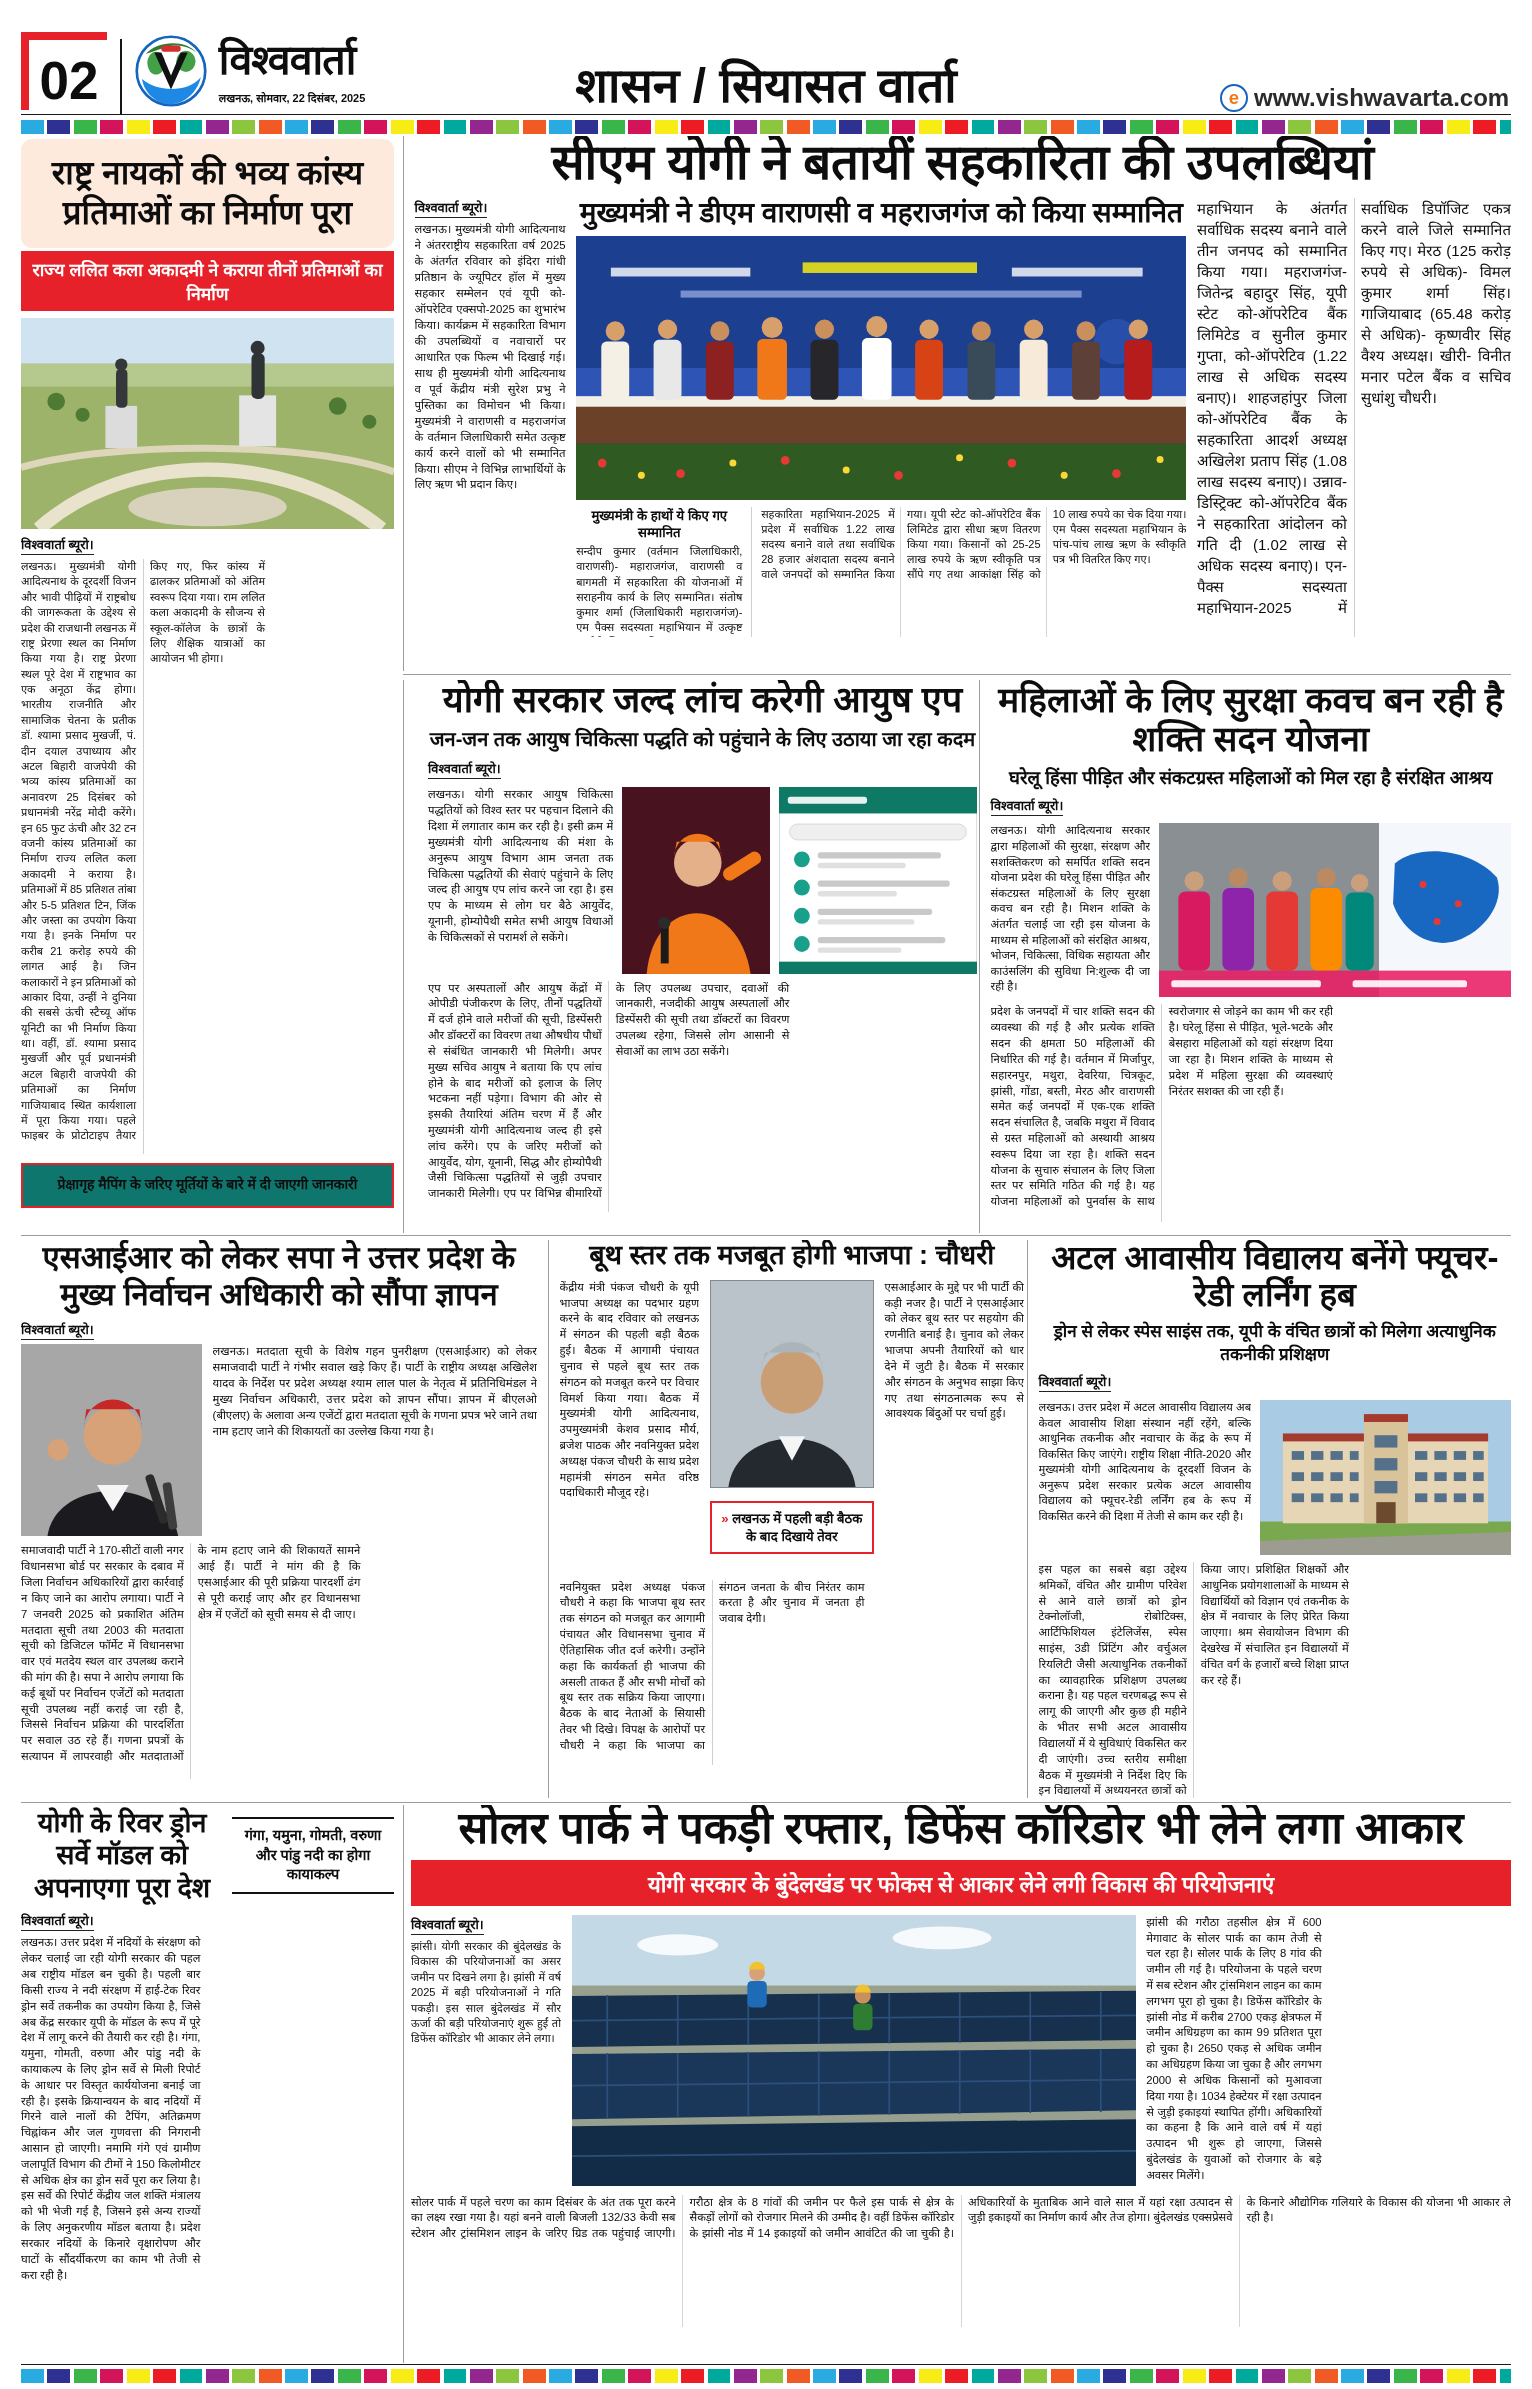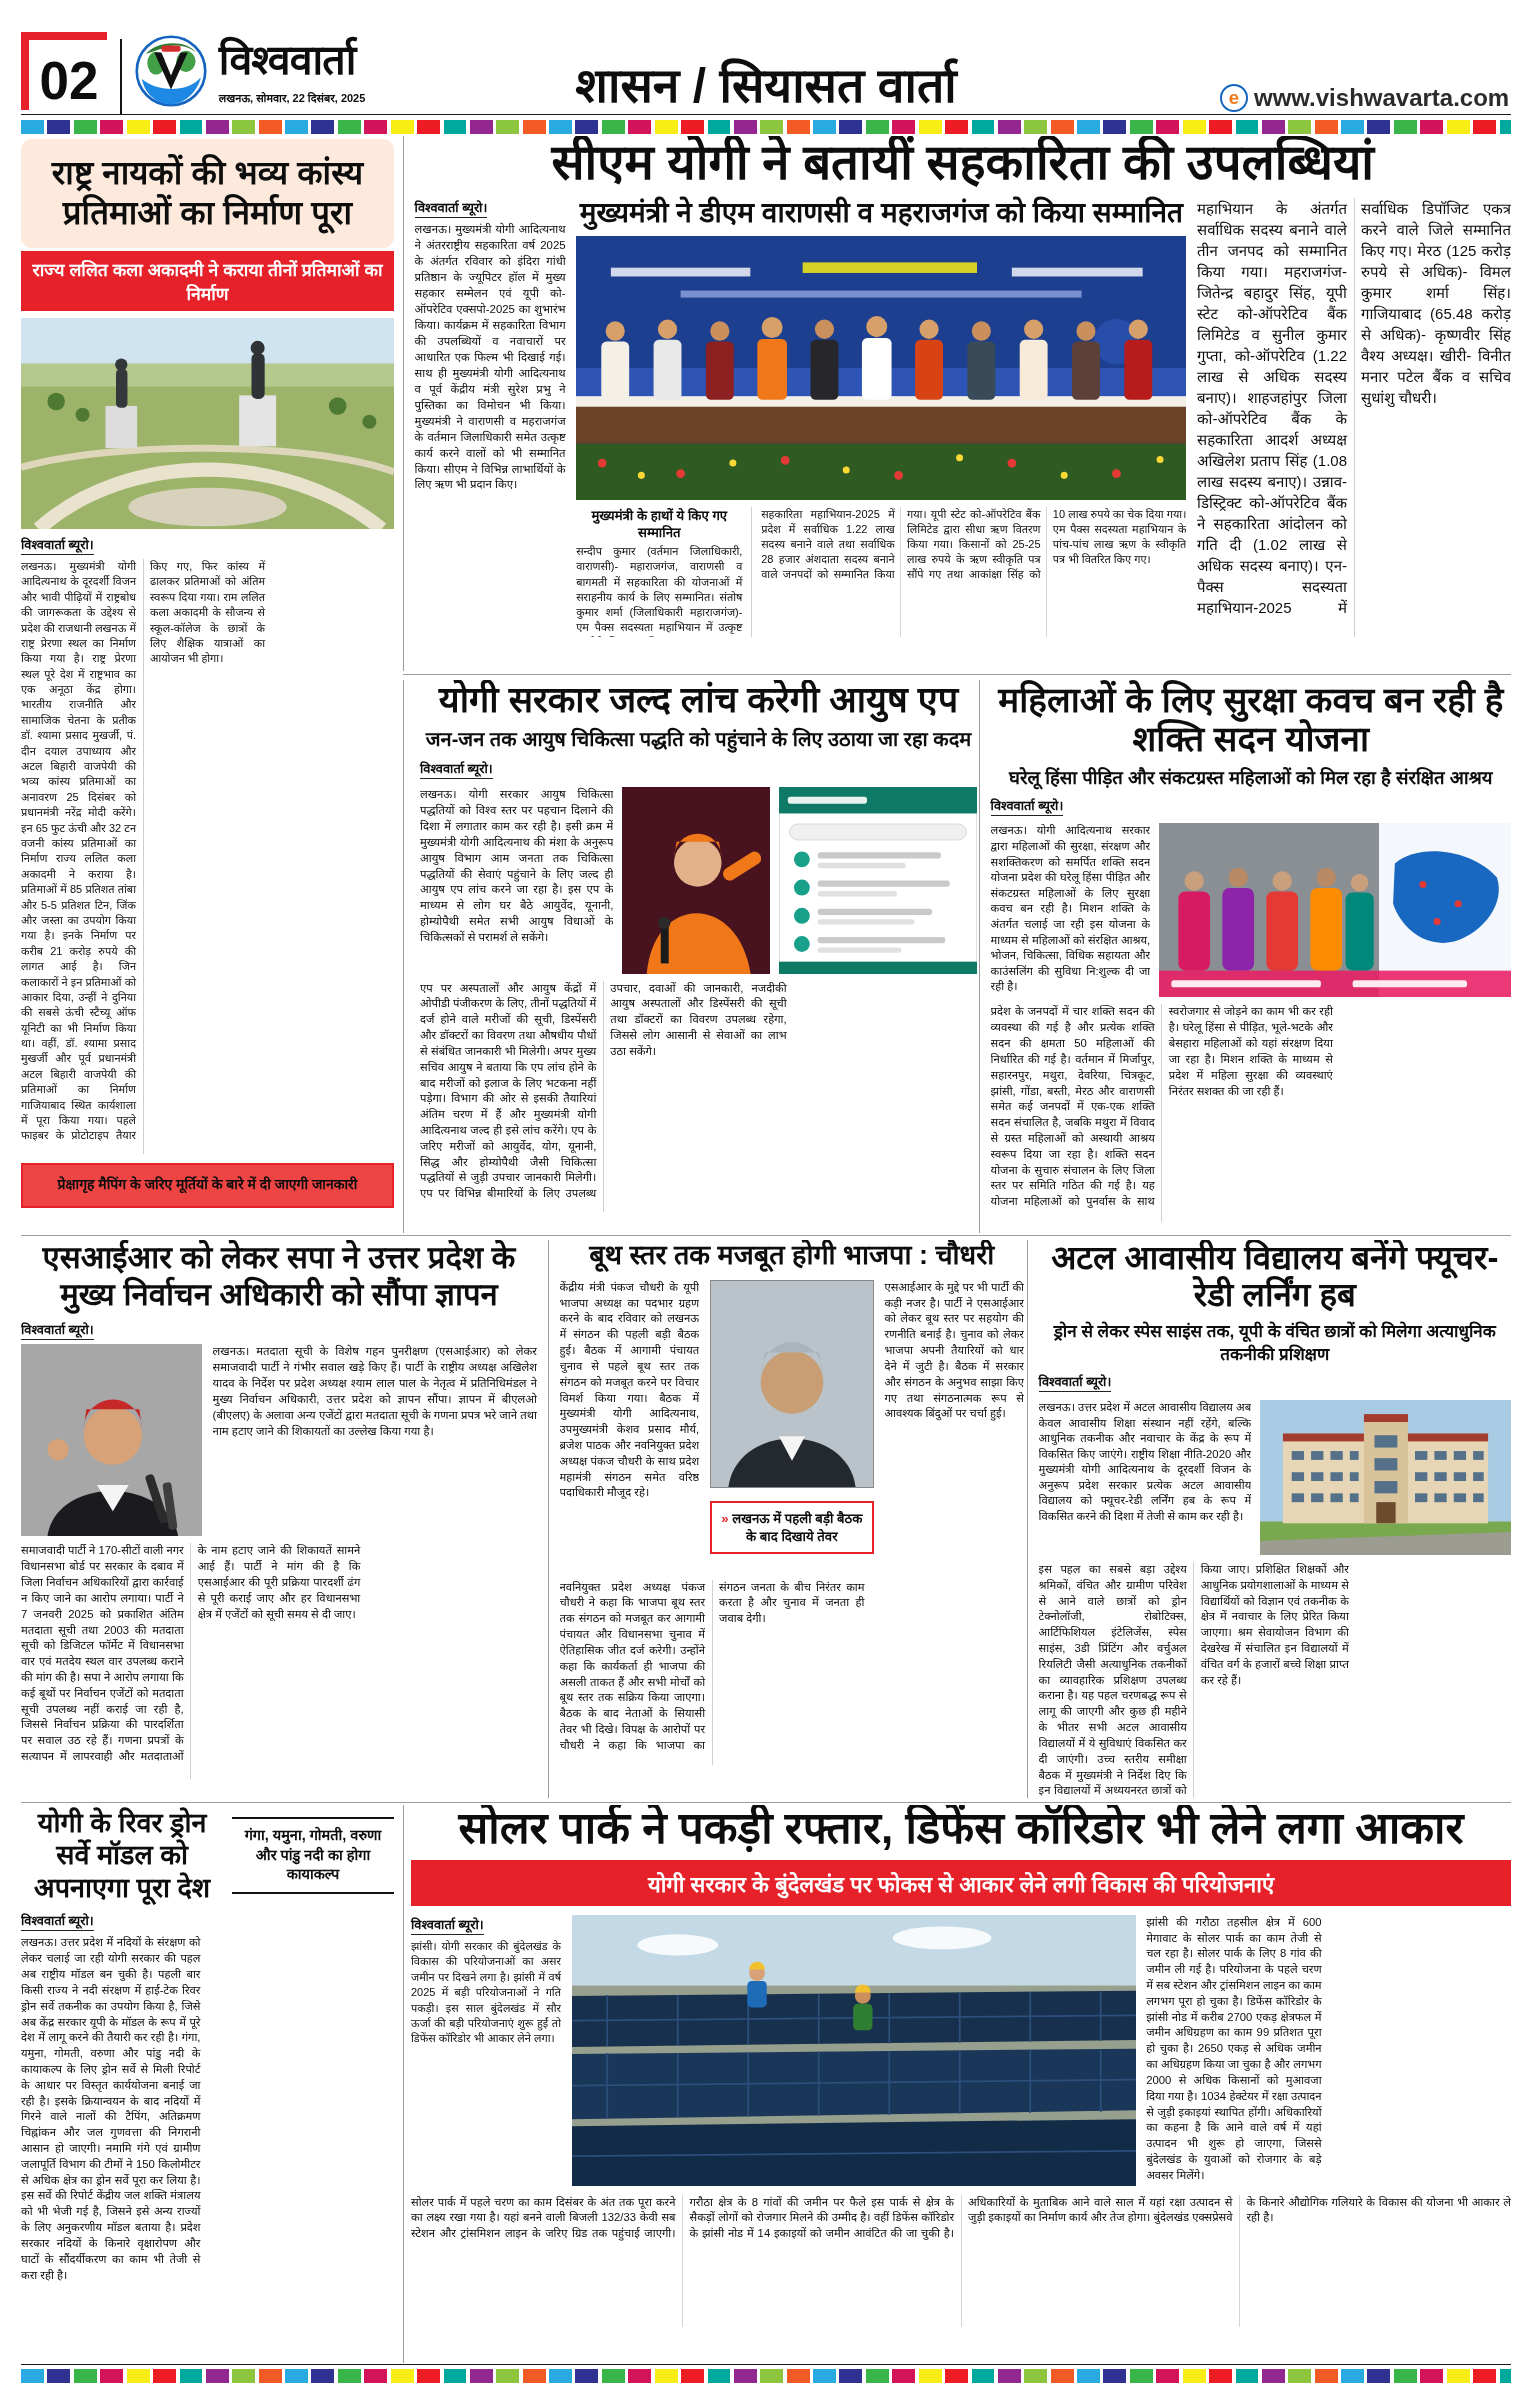--- a/index.html
+++ b/index.html
@@ -45,41 +45,41 @@
   .byline{font-weight:bold;font-size:12.8px;display:inline-block;border-bottom:1.3px solid #222;padding-bottom:0.9px;margin-bottom:4.4px;}
   .body{font-size:12px;line-height:1.4;text-align:justify;color:var(--ink);column-gap:14px;column-rule:0.9px solid #cfcfcf;column-fill:auto;overflow:hidden;}
   .bordered-left{border-left:0.9px solid var(--rule);}
 
   
   .art-statues{left:21px;top:139px;width:373px;height:1092px;}
   .stat-head{background:var(--peach);padding:14px 8.8px;font-size:33px;font-weight:bold;text-align:center;line-height:1.22;border-radius:11px;}
   .kicker{background:var(--red);color:#fff;font-size:17.6px;font-weight:bold;text-align:center;padding:6.2px 3.5px;margin-top:3.5px;}
   .stat-photo{width:373px;height:211px;display:block;margin:7px 0 5.3px;}
   .stat-body{height:595px;column-count:3;font-size:11px;}
-  .stat-box{border:2.2px solid var(--red);background:#ef4444;font-weight:bold;text-align:center;font-size:14px;line-height:1.4;padding:10.6px 8.8px;margin-top:8.8px;}
+  .stat-box{border:2.2px solid var(--red);background:#0f766e;font-weight:bold;text-align:center;font-size:14px;line-height:1.4;padding:10.6px 8.8px;margin-top:8.8px;}
 
   
   .art-coop{left:403px;top:136px;width:1108px;height:535px;padding-left:10.6px;}
   .coop-head{font-size:49px;font-weight:bold;text-align:center;line-height:1.08;margin-bottom:8.8px;}
   .coop-grid{display:flex;gap:10.6px;height:439px;}
   .coop-c1{width:151px;flex:none;}
   .coop-c1 .body{height:403px;font-size:11.4px;column-count:1;}
   .coop-c2{flex:1;display:flex;flex-direction:column;min-width:0;}
   .coop-sub{font-size:28px;font-weight:bold;text-align:center;line-height:1.1;margin-bottom:7px;}
   .stage-photo{width:100%;height:264px;display:block;}
   .coop-bottom{display:flex;gap:9px;margin-top:7px;flex:1;overflow:hidden;}
   .coop-box{width:176px;flex:none;border-right:0.9px solid #cfcfcf;padding-right:8.8px;}
   .coop-box-h{font-weight:bold;font-size:13.2px;text-align:center;margin-bottom:3.5px;line-height:1.3;}
   .coop-box-b{font-size:11px;line-height:1.38;text-align:justify;}
   .coop-mid{flex:1;column-count:3;font-size:11px;line-height:1.38;text-align:justify;column-gap:12.3px;column-rule:0.9px solid #d5d5d5;overflow:hidden;}
   .coop-c3{width:314px;flex:none;}
   .coop-c3 .body{height:439px;column-count:2;font-size:15px;}
 
   
-  .art-ayush{left:403px;top:680px;width:574px;height:553px;padding-left:16px;}
+  .art-ayush{left:403px;top:680px;width:574px;height:553px;padding-left:24px;}
   .ay-head{font-size:36px;font-weight:bold;text-align:center;line-height:1.1;}
   .ay-sub{font-size:20px;font-weight:bold;text-align:center;margin:5.3px 0 7px;}
   .ay-media{display:flex;gap:8.8px;margin:3.5px 0 7px;}
   .ay-lead{flex:1;font-size:11.4px;line-height:1.4;text-align:justify;height:187px;overflow:hidden;}
   .yogi-photo{width:148px;height:187px;flex:none;display:block;}
   .app-shot{width:198px;height:187px;flex:none;display:block;}
   .ay-body{column-count:3;height:231px;font-size:11.3px;}
 
   
   .art-shakti{left:979px;top:680px;width:532px;height:553px;padding-left:10.6px;}

